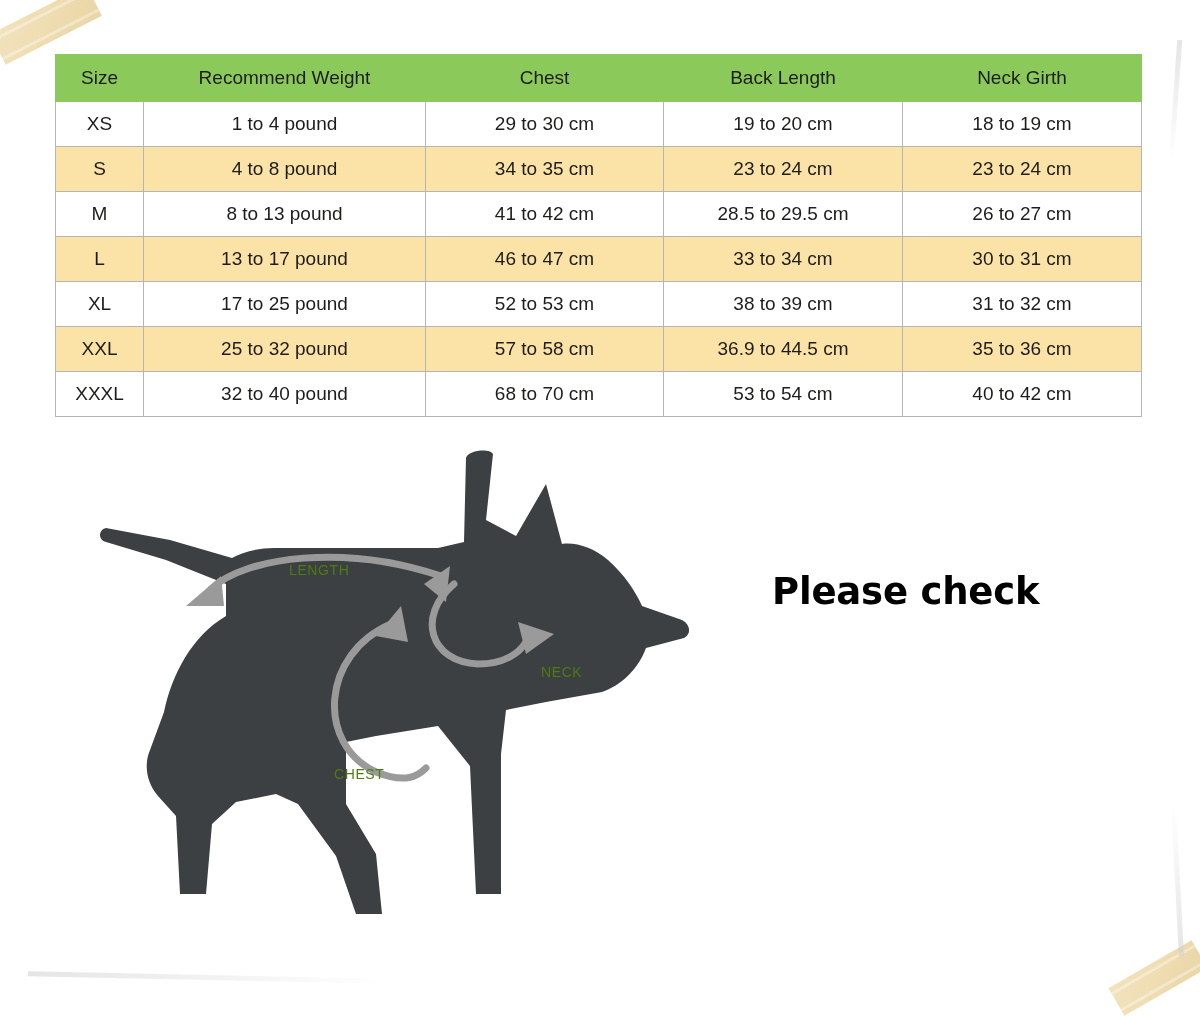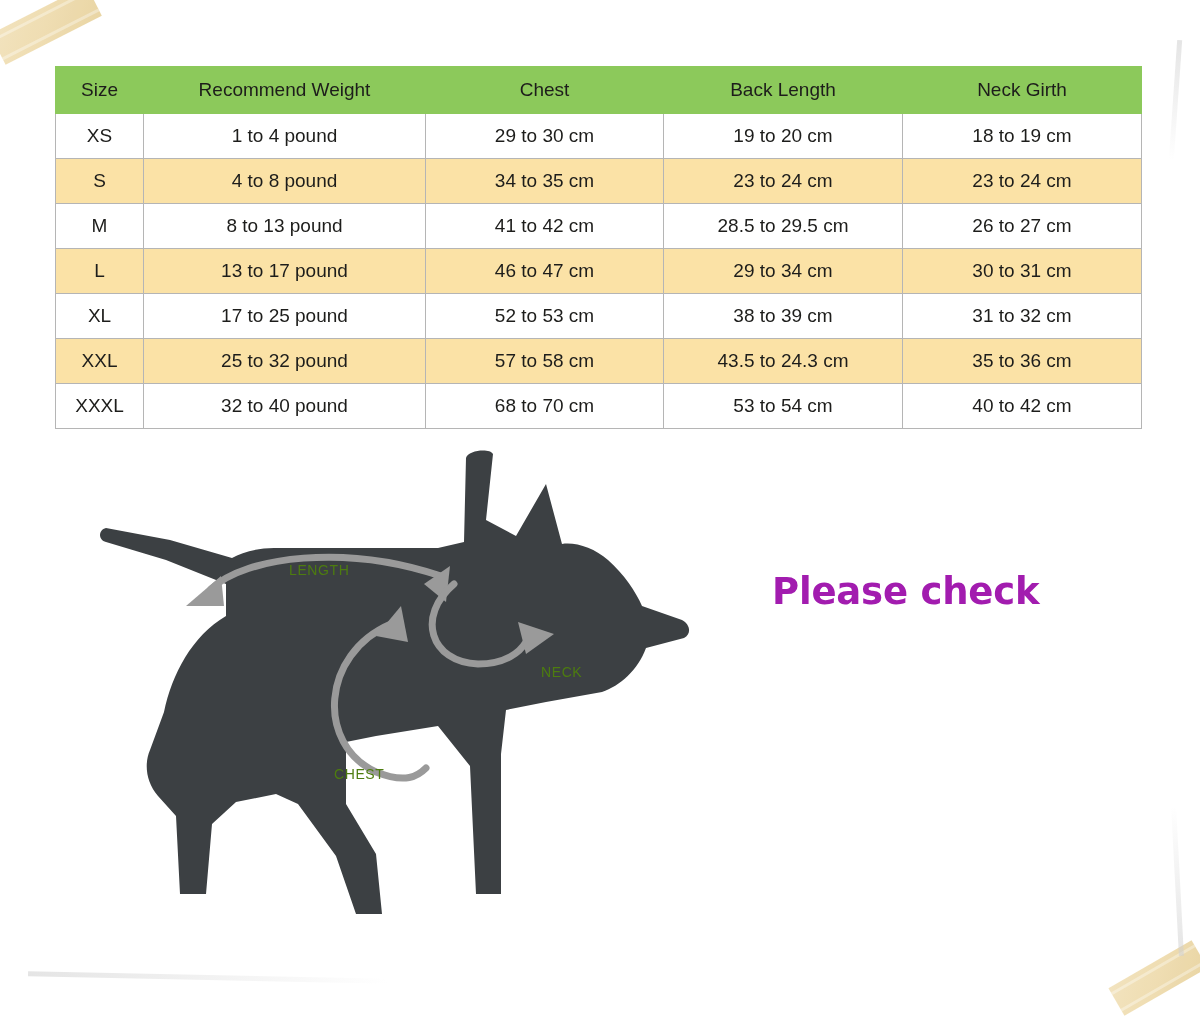--- a/index.html
+++ b/index.html
@@ -71,21 +71,20 @@
   .table-wrap {
     position: absolute;
     left: 55px;
     top: 54px;
     width: 1086px;
   }
   table.size-table {
     border-collapse: collapse;
     width: 100%;
     table-layout: fixed;
-    margin-top: 12px;
   }
   table.size-table th,
   table.size-table td {
     border: 1px solid #b5b5b5;
     text-align: center;
     font-size: 19px;
     color: #1d1d1b;
     font-weight: normal;
     height: 44px;
     padding: 0 4px;
@@ -130,21 +129,21 @@
   
   .headline {
     position: absolute;
     left: 772px;
     top: 566px;
     width: 330px;
     font-family: "DejaVu Sans", sans-serif;
     font-weight: bold;
     font-size: 37px;
     line-height: 1.4;
-    color: #a21caf;
+    color: #000000;
     letter-spacing: -0.2px;
   }
   .headline div { white-space: nowrap; }
 </style>
 </head>
 <body>
 
 <div class="tape tape-tl"></div>
 <div class="tape tape-br"></div>
 <div class="edge edge-right-top"></div>
@@ -188,35 +187,35 @@
         <td>M</td>
         <td>8 to 13 pound</td>
         <td>41 to 42 cm</td>
         <td>28.5 to 29.5 cm</td>
         <td>26 to 27 cm</td>
       </tr>
       <tr class="alt">
         <td>L</td>
         <td>13 to 17 pound</td>
         <td>46 to 47 cm</td>
-        <td>29 to 34 cm</td>
+        <td>33 to 34 cm</td>
         <td>30 to 31 cm</td>
       </tr>
       <tr>
         <td>XL</td>
         <td>17 to 25 pound</td>
         <td>52 to 53 cm</td>
         <td>38 to 39 cm</td>
         <td>31 to 32 cm</td>
       </tr>
       <tr class="alt">
         <td>XXL</td>
         <td>25 to 32 pound</td>
         <td>57 to 58 cm</td>
-        <td>43.5 to 24.3 cm</td>
+        <td>36.9 to 44.5 cm</td>
         <td>35 to 36 cm</td>
       </tr>
       <tr>
         <td>XXXL</td>
         <td>32 to 40 pound</td>
         <td>68 to 70 cm</td>
         <td>53 to 54 cm</td>
         <td>40 to 42 cm</td>
       </tr>
     </tbody>

